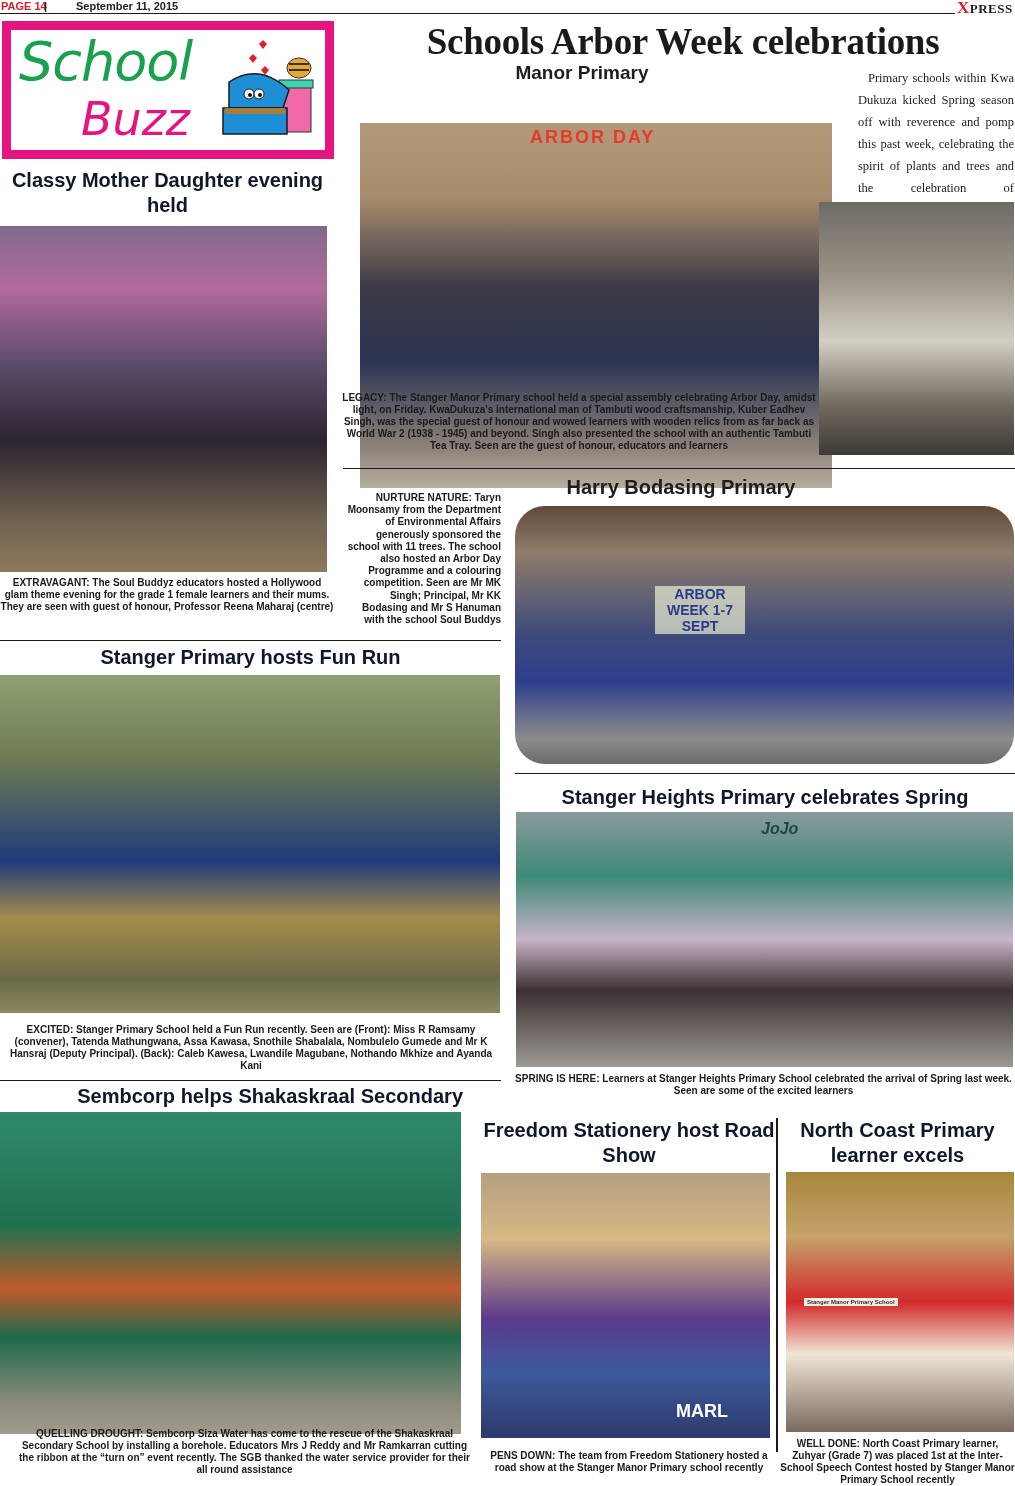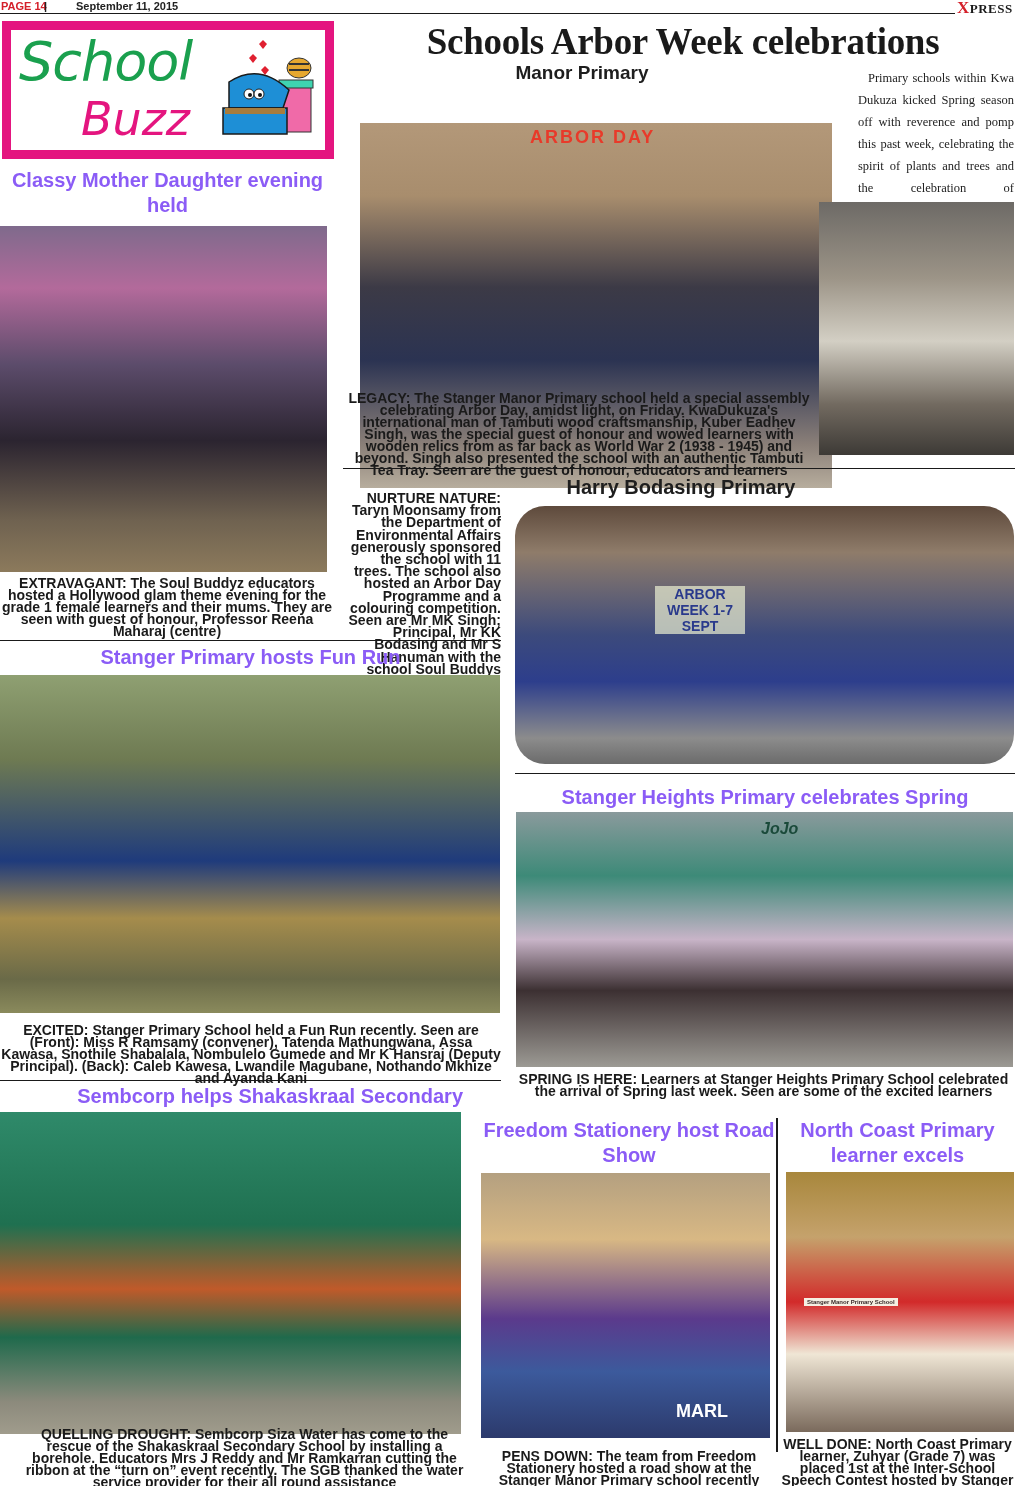--- a/index.html
+++ b/index.html
@@ -15,26 +15,26 @@
     .brand { font-family: "Liberation Serif", serif; font-weight: bold; font-size: 13px; letter-spacing: 0.5px; }
     .brand .x { color: #d4202a; font-size: 17px; }
 
     
     .logo-box { border: 9px solid #e4157f; background: #fff; }
     .logo-school { font-family: "DejaVu Sans", sans-serif; color: #1aa04e; font-size: 54px; font-style: italic; font-weight: normal; letter-spacing: -1px; }
     .logo-buzz { font-family: "DejaVu Sans", sans-serif; color: #e4157f; font-size: 46px; font-style: italic; }
 
     
     .h-main { font-family: "Liberation Serif", serif; font-weight: bold; font-size: 37px; text-align: center; color: #1a1a1a; letter-spacing: -0.3px; }
-    .h-sec { font-family: "Liberation Sans", sans-serif; font-weight: bold; font-size: 20px; text-align: center; color: #8b5cf6; line-height: 25px; }
+    .h-sec { font-family: "Liberation Sans", sans-serif; font-weight: bold; font-size: 20px; text-align: center; color: #0f172a; line-height: 25px; }
     .h-sub { font-family: "Liberation Sans", sans-serif; font-weight: bold; font-size: 19px; text-align: center; color: #1e1e1e; }
 
     
     .intro { font-family: "Liberation Serif", serif; font-size: 12.5px; line-height: 22px; text-align: justify; text-indent: 10px; color: #222; }
-    .caption { font-family: "Liberation Sans", sans-serif; font-weight: bold; font-size: 14px; line-height: 12px; text-align: center; color: #1a1a1a; }
+    .caption { font-family: "Liberation Sans", sans-serif; font-weight: bold; font-size: 10px; line-height: 12px; text-align: center; color: #1a1a1a; }
     .caption.right { text-align: right; }
 
     .rule-h { background: #1a1a1a; height: 1px; }
     .rule-v { background: #1a1a1a; width: 2px; }
 
     
     .photo { overflow: hidden; }
 
     .p-mother { background: linear-gradient(180deg, #7f6a8c 0%, #b36a9b 18%, #5c4c6b 40%, #2b2430 62%, #6f6250 85%, #8c7a5c 100%); }
     .p-manor { background: linear-gradient(180deg, #b39879 0%, #a88d6d 20%, #3c3a46 45%, #2b3352 65%, #8a7f78 88%, #b7ad9d 100%); }

